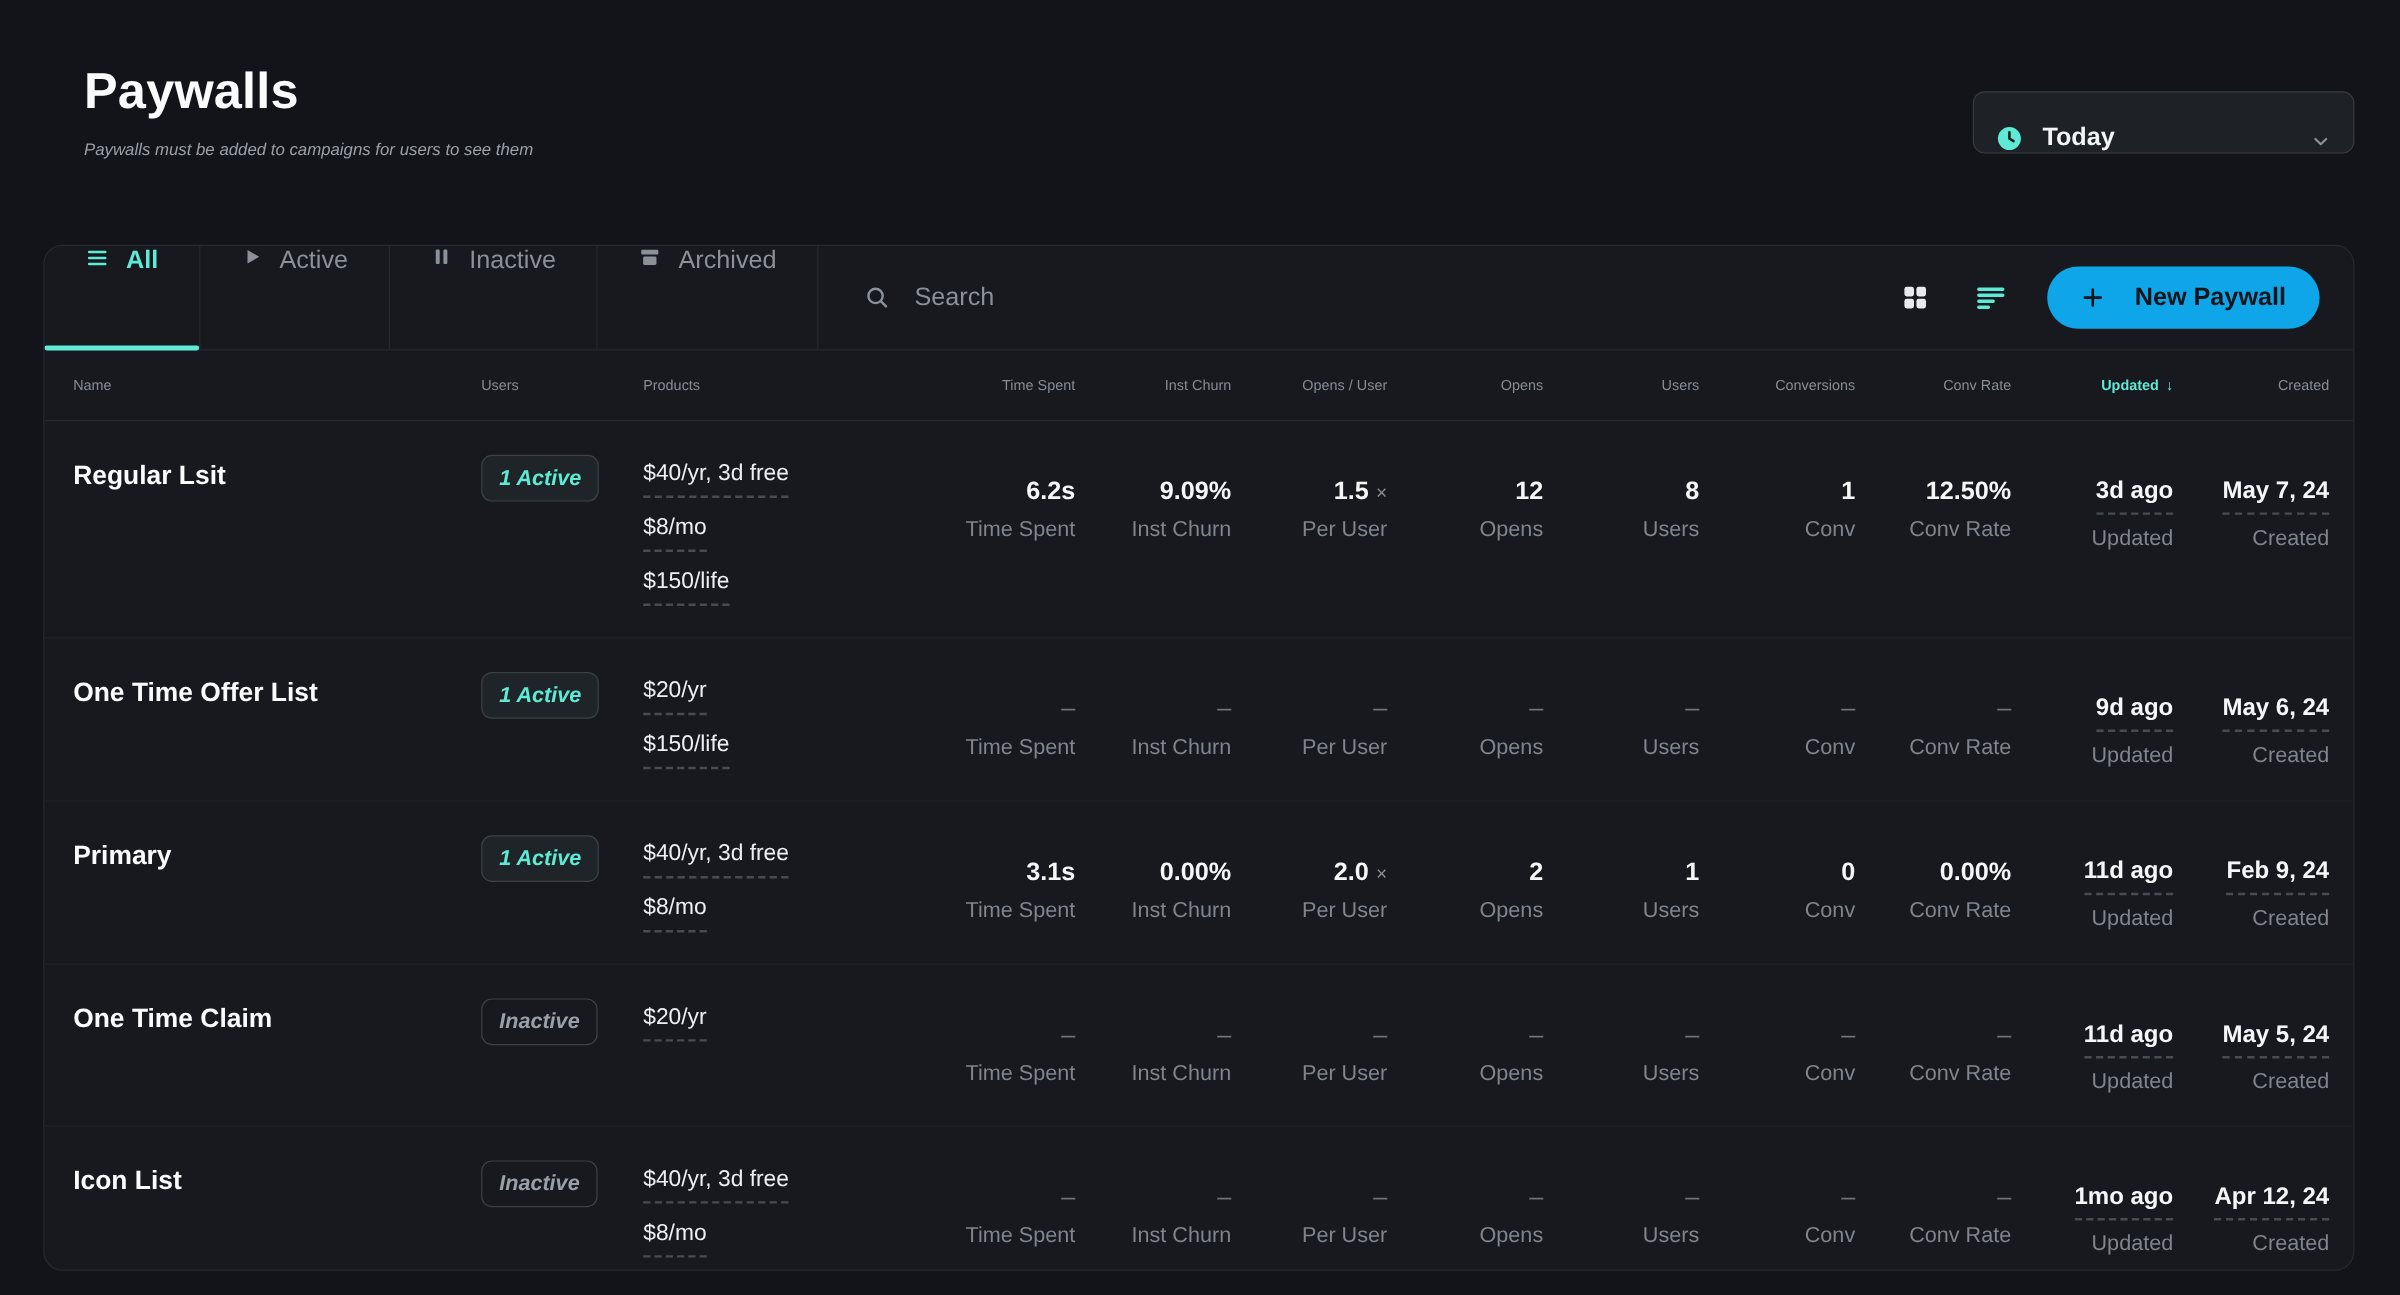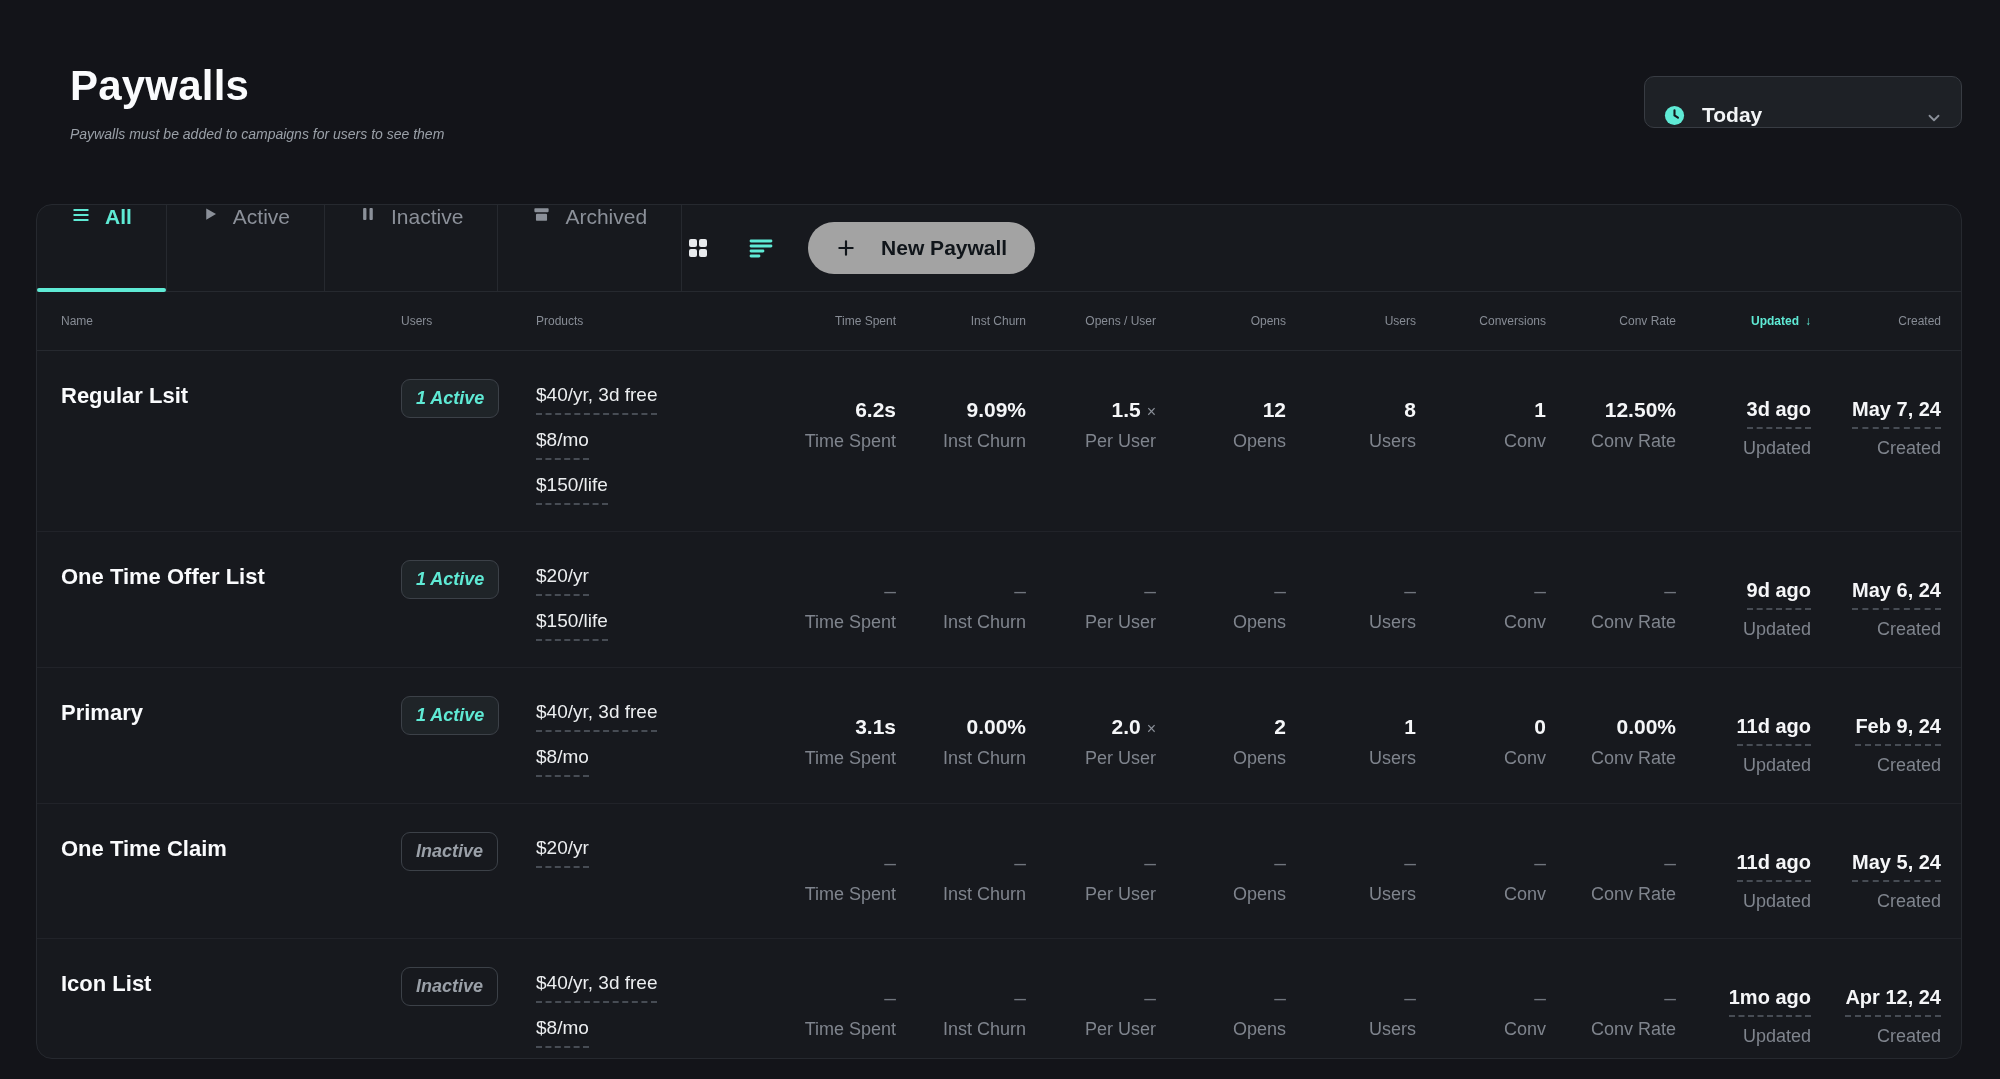--- a/index.html
+++ b/index.html
@@ -3,21 +3,21 @@
 <meta charset="utf-8">
 <style>
   html,body{margin:0;padding:0;}
   body{
     width:2000px;height:1079px;position:relative;overflow:hidden;
     background:#131419;color:#f2f4f6;
     font-family:"Liberation Sans", sans-serif;
     -webkit-font-smoothing:antialiased;
   }
   
-  .page-header{position:absolute;left:70px;top:52px;margin-top:10px;}
+  .page-header{position:absolute;left:70px;top:52px;}
   .page-title{font-size:42px;font-weight:700;letter-spacing:.2px;color:#fafbfd;margin:0;}
   .page-subtitle{font-size:14px;color:#9aa0a8;margin-top:16px;font-style:italic;}
   .period{
     position:absolute;right:38px;top:76px;width:318px;height:52px;box-sizing:border-box;
     background:#1e2126;border:1px solid #383c43;border-radius:10px;
     display:flex;align-items:flex-end;gap:16px;padding:0 18px;cursor:pointer;
   }
   .period-label{font-size:21px;font-weight:600;color:#f2f4f6;}
   .period .chev{margin-left:auto;}
   
@@ -40,21 +40,21 @@
   .searchbox{flex:1;display:flex;align-items:center;gap:18px;padding-left:38px;}
   .searchbox input{
     background:transparent;border:none;outline:none;color:#e7e9ec;
     font-size:21px;font-family:"Liberation Sans", sans-serif;width:420px;
   }
   .searchbox input::placeholder{color:#8b9099;}
   .right-controls{display:flex;align-items:center;gap:30px;padding-right:28px;}
   .icon-btn{background:none;border:none;padding:4px;cursor:pointer;display:flex;}
   .btn-new{
     display:flex;align-items:center;gap:25px;height:52px;padding:0 28px;
-    background:#a3a3a3;color:#10151a;font-size:21px;font-weight:700;
+    background:#0ea5e9;color:#10151a;font-size:21px;font-weight:700;
     border:none;border-radius:26px;cursor:pointer;font-family:"Liberation Sans", sans-serif;
   }
   
   .grid{display:grid;grid-template-columns:340px 135px 230px repeat(7,130px) 135px 130px;}
   .thead{
     padding:0 24px;height:58px;align-items:center;border-bottom:1px solid #26292f;
     font-size:12px;color:#878c95;
   }
   .hcell{white-space:nowrap;}
   .hcell.r{text-align:right;}
@@ -138,20 +138,29 @@
     <div class="tab">
       <span style="display:flex;">
         <svg width="19" height="19" viewBox="0 0 24 24">
             <rect x="3" y="4" width="18" height="5" rx="1" fill="#8b9099"></rect>
             <rect x="5" y="11" width="14" height="9" rx="1.5" fill="#8b9099"></rect>
           </svg>
       </span>
       <span>Archived</span>
     </div>
 
+    <div class="searchbox">
+      <span style="display:flex;">
+        <svg width="22" height="22" viewBox="0 0 24 24">
+            <circle cx="10.5" cy="10.5" r="6.5" stroke="#8b9099" stroke-width="2.2" fill="none"></circle>
+            <path d="M15.3 15.3L20 20" stroke="#8b9099" stroke-width="2.2" stroke-linecap="round"></path>
+          </svg>
+      </span>
+      <input type="text" placeholder="Search" style="">
+    </div>
 
     <div class="right-controls">
       <button class="icon-btn">
         <span style="display:flex;">
           <svg width="24" height="24" viewBox="0 0 24 24">
               <rect x="3" y="3" width="8" height="8" rx="2" fill="#e8eaed"></rect>
               <rect x="13" y="3" width="8" height="8" rx="2" fill="#e8eaed"></rect>
               <rect x="3" y="13" width="8" height="8" rx="2" fill="#e8eaed"></rect>
               <rect x="13" y="13" width="8" height="8" rx="2" fill="#e8eaed"></rect>
             </svg>

